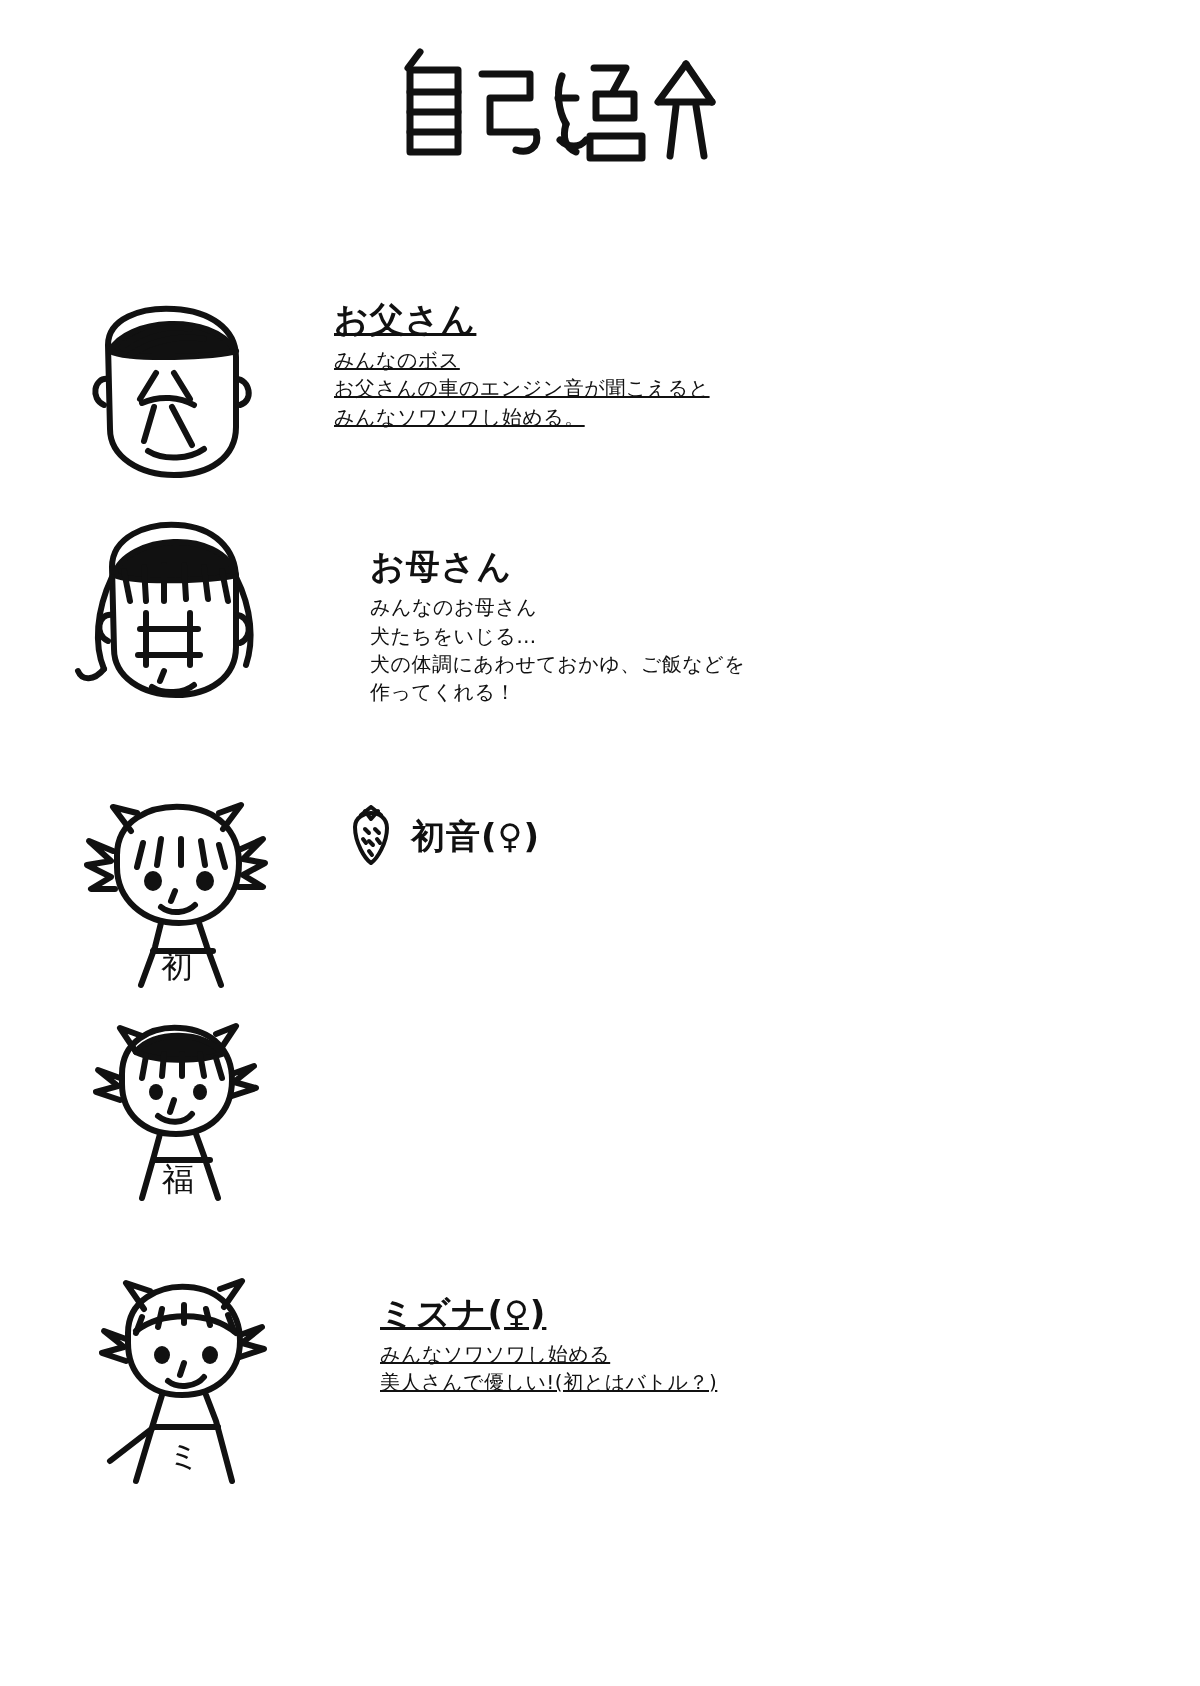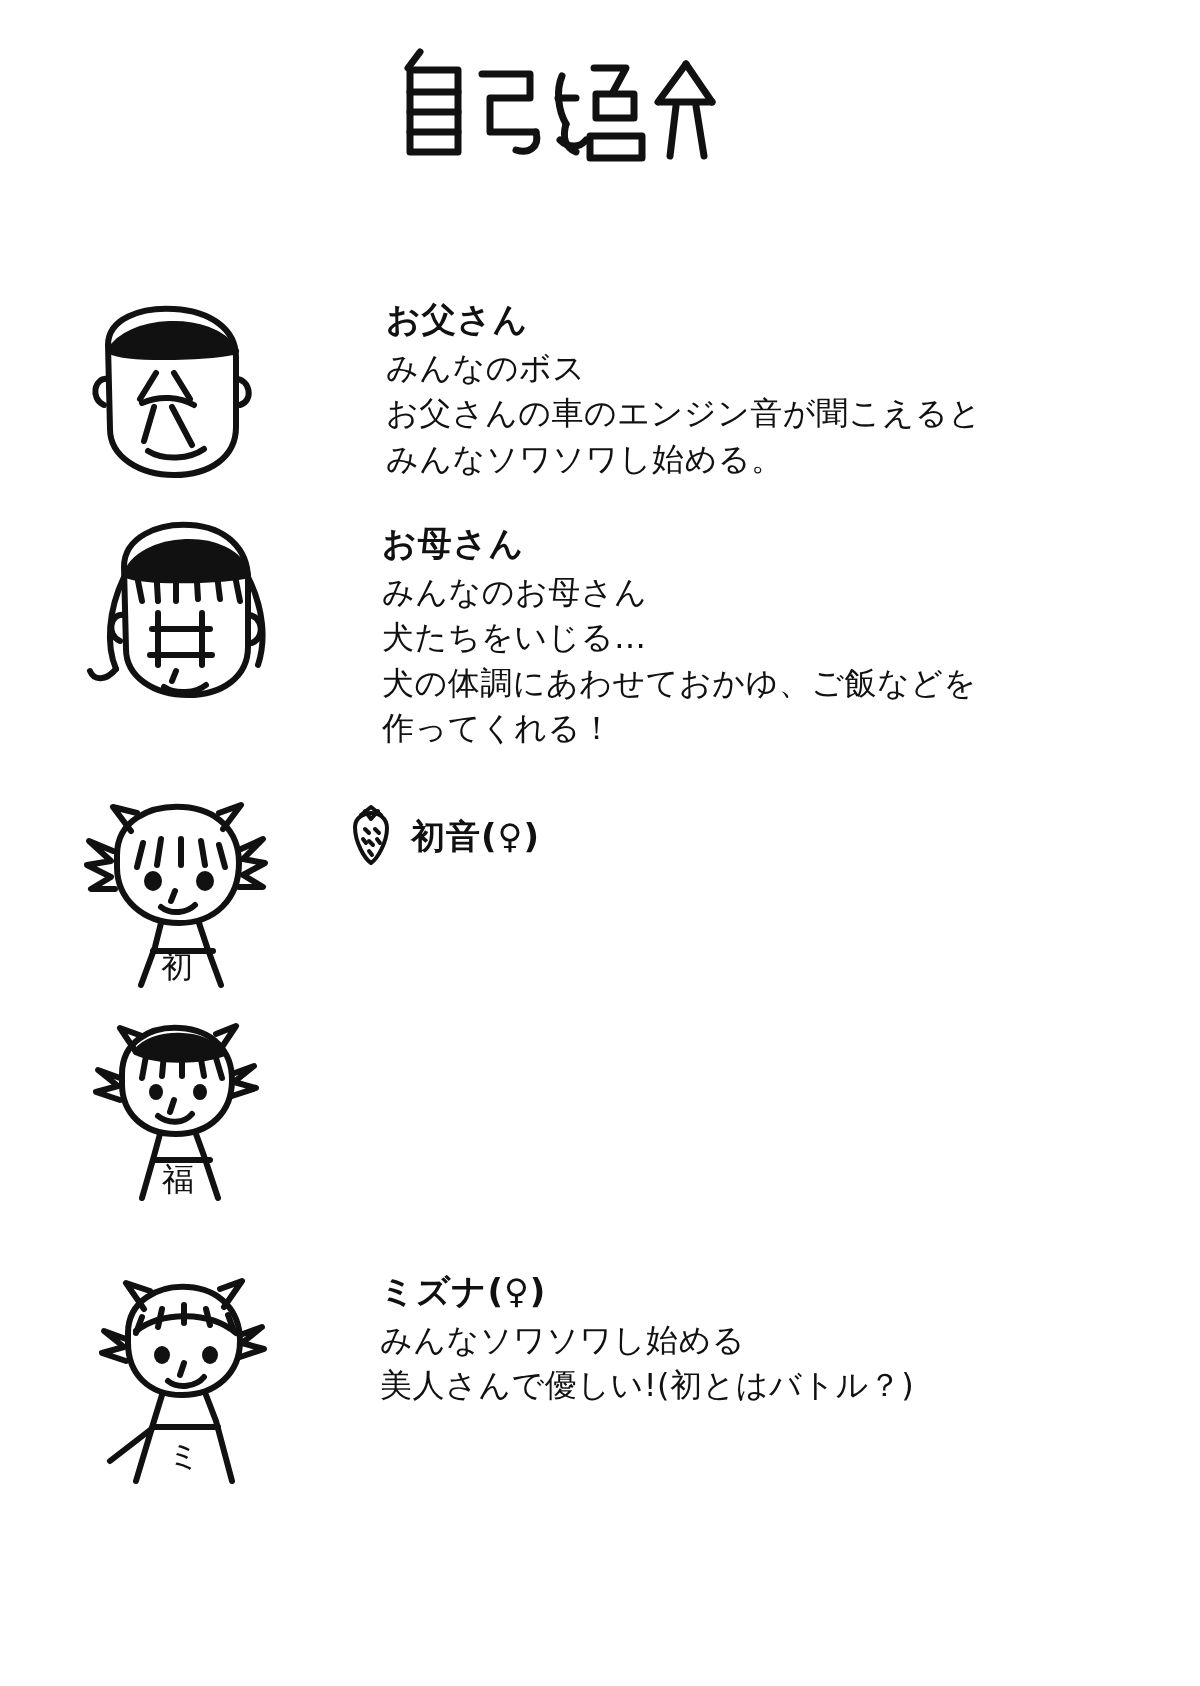--- a/index.html
+++ b/index.html
@@ -47,50 +47,50 @@
     gap: 10px;
   }
   .name {
     font-size: 34px;
     font-weight: bold;
     letter-spacing: 1px;
     line-height: 1.2;
     white-space: nowrap;
   }
   .desc {
-    font-size: 32px;
+    font-size: 20px;
     line-height: 1.42;
     letter-spacing: 0.5px;
     white-space: pre-line;
     margin-top: 6px;
   }
 
   .strawberry {
     flex: 0 0 auto;
     width: 52px;
     height: 62px;
     margin-right: 4px;
   }
   .strawberry svg { display: block; }
 
   
   #entry-otousan { left: 70px; top: 295px; }
-  #entry-otousan .text-block { margin-left: 116px; margin-top: 4px; }
-
-  #entry-okaasan { left: 72px; top: 505px; }
+  #entry-otousan .text-block { margin-left: 64px; margin-top: 4px; text-decoration: underline; }
+
+  #entry-okaasan { left: 60px; top: 505px; align-items: center; }
   #entry-okaasan .text-block { margin-left: 95px; margin-top: 18px; }
 
   #entry-hatsune  { left: 65px; top: 785px; }
   #entry-hatsune .text-block { margin-left: 60px; margin-top: 20px; }
 
   #entry-fukuten  { left: 80px; top: 1000px; }
   #entry-fukuten .text-block { margin-left: 90px; margin-top: 45px; }
 
   #entry-mizuna   { left: 70px; top: 1255px; }
-  #entry-mizuna .text-block { margin-left: 95px; margin-top: 16px; }
+  #entry-mizuna .text-block { margin-left: 95px; margin-top: 38px; text-decoration: underline; }
 </style>
 </head>
 <body>
 
 <div class="page-title">
   <svg width="340" height="150" viewBox="0 0 340 150" fill="none" stroke="#111" stroke-width="7" stroke-linecap="round" stroke-linejoin="round">
 
     <path d="M18 28 L30 12"></path>
     <path d="M20 30 L20 112 L68 112 L68 30 Z"></path>
     <path d="M20 52 L68 52"></path>

